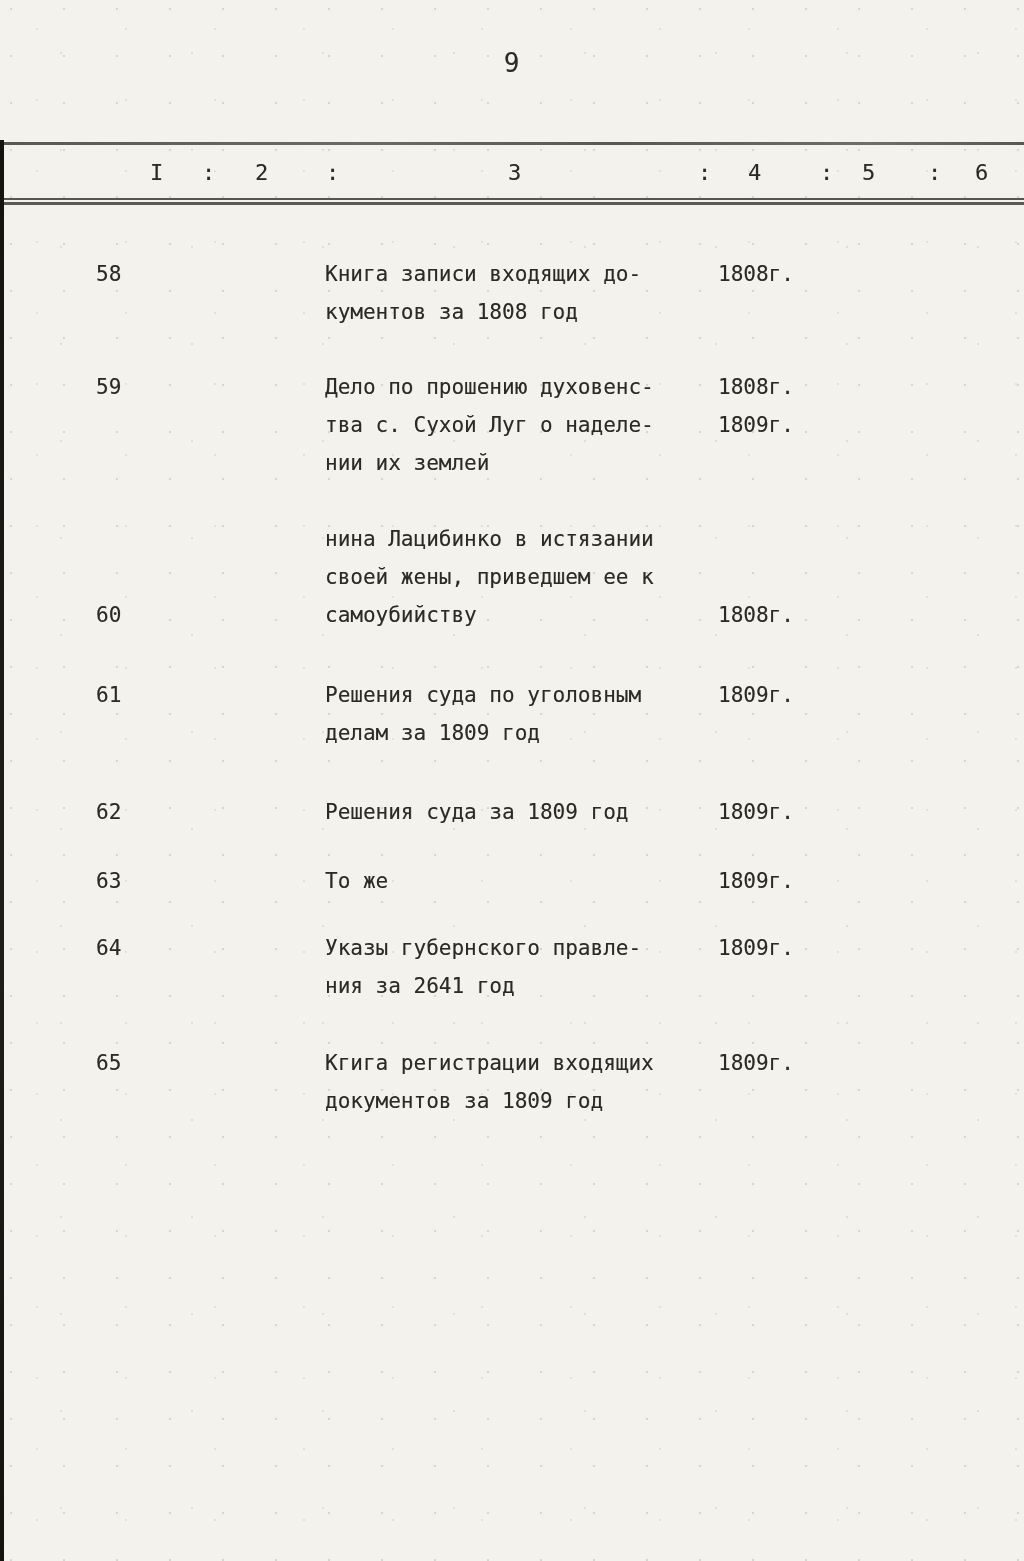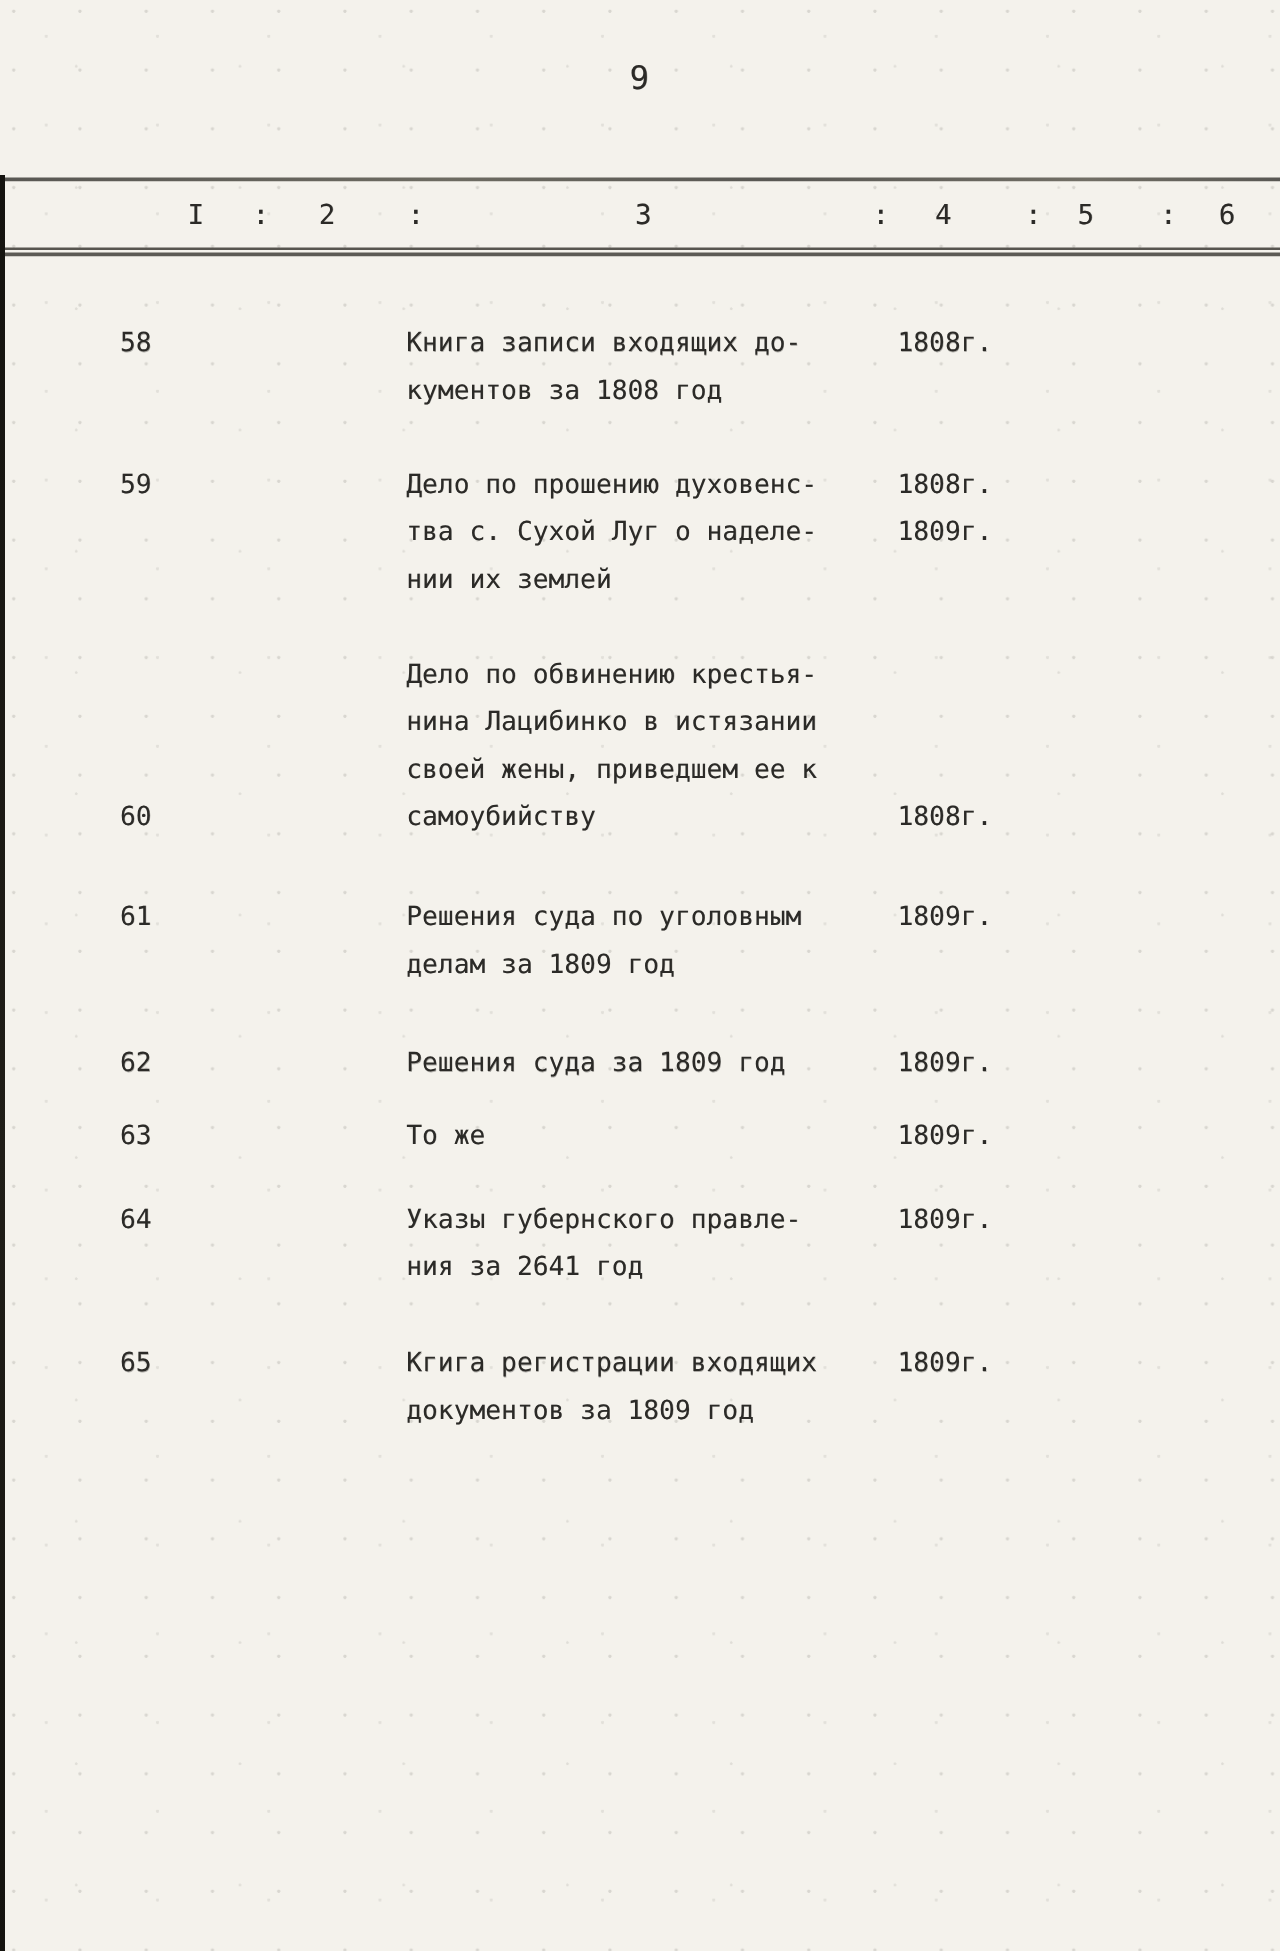--- a/index.html
+++ b/index.html
@@ -105,21 +105,21 @@
     margin-left: 452px;
     font-size: 21px;
     line-height: 38px;
     letter-spacing: 1px;
   }
 
   .mt37 { margin-top: 37px; }
   .mt38 { margin-top: 38px; align-items: flex-end; }
   .mt41 { margin-top: 41px; }
   .mt42 { margin-top: 42px; }
-  .mt28 { margin-top: 20px; }
+  .mt28 { margin-top: 31px; }
   .mt29 { margin-top: 29px; }
   .mt39 { margin-top: 39px; }
 </style>
 </head>
 <body>
 
 <div class="page">
 
   <div class="page-number">9</div>
 
@@ -165,21 +165,20 @@
       </div>
       <div class="col-date">
         <div>1808г.</div>
         <div>1809г.</div>
       </div>
     </div>
 
     <div class="row mt38">
       <div class="col-no">60</div>
       <div class="col-desc">
-        <div>Дело по обвинению крестья-</div>
         <div>нина Лацибинко в истязании</div>
         <div>своей жены, приведшем ее к</div>
         <div>самоубийству</div>
       </div>
       <div class="col-date">
         <div>1808г.</div>
       </div>
     </div>
 
 

